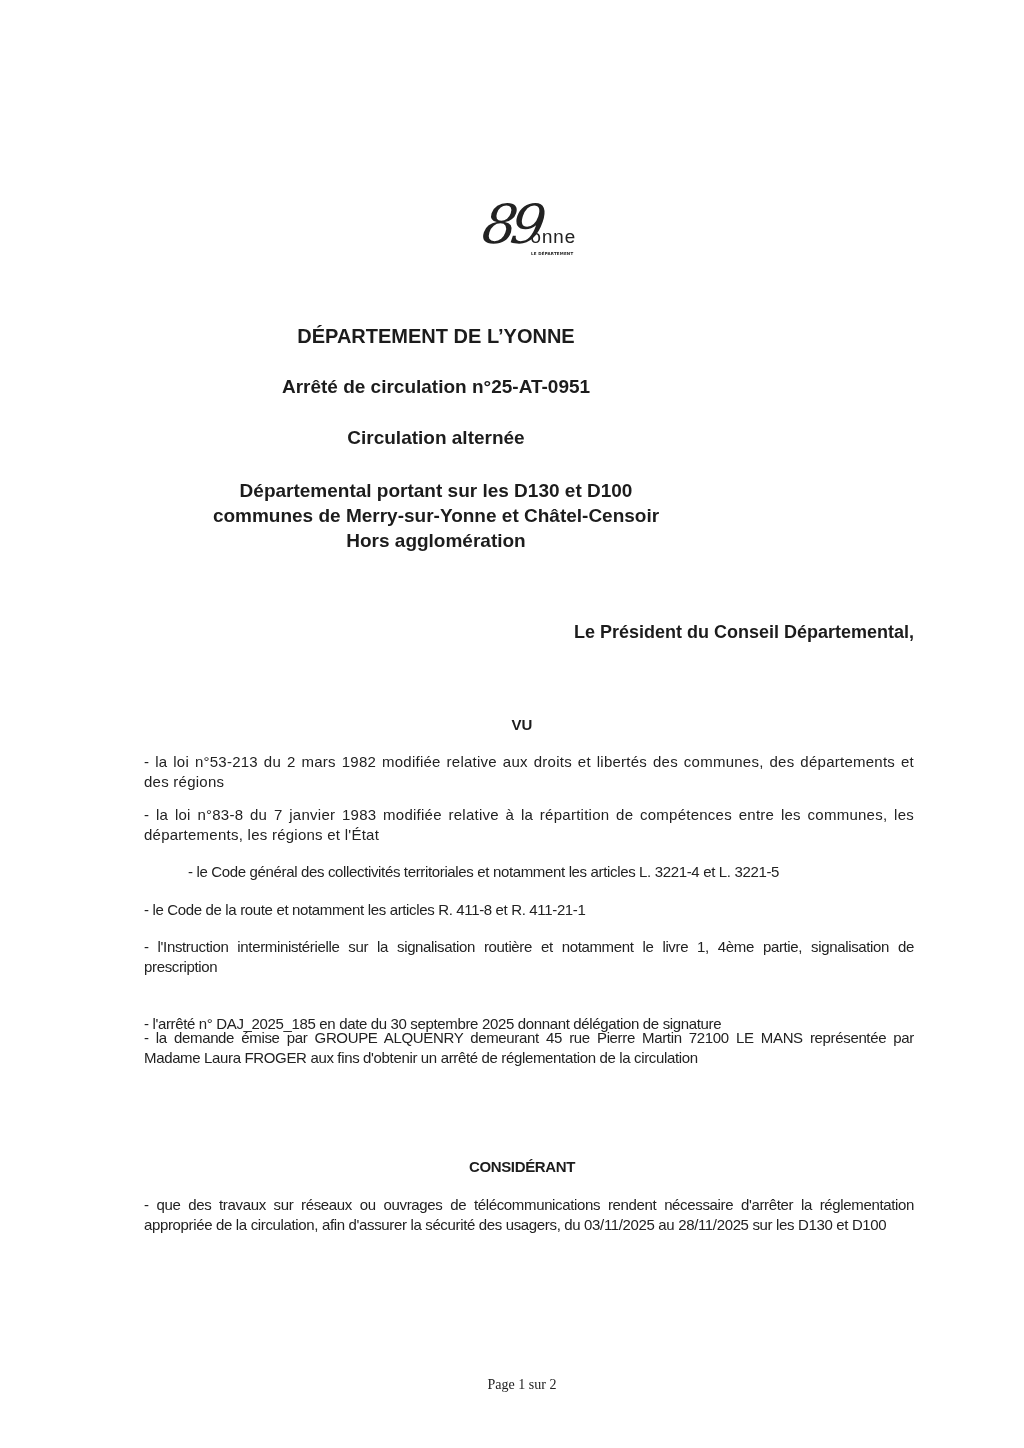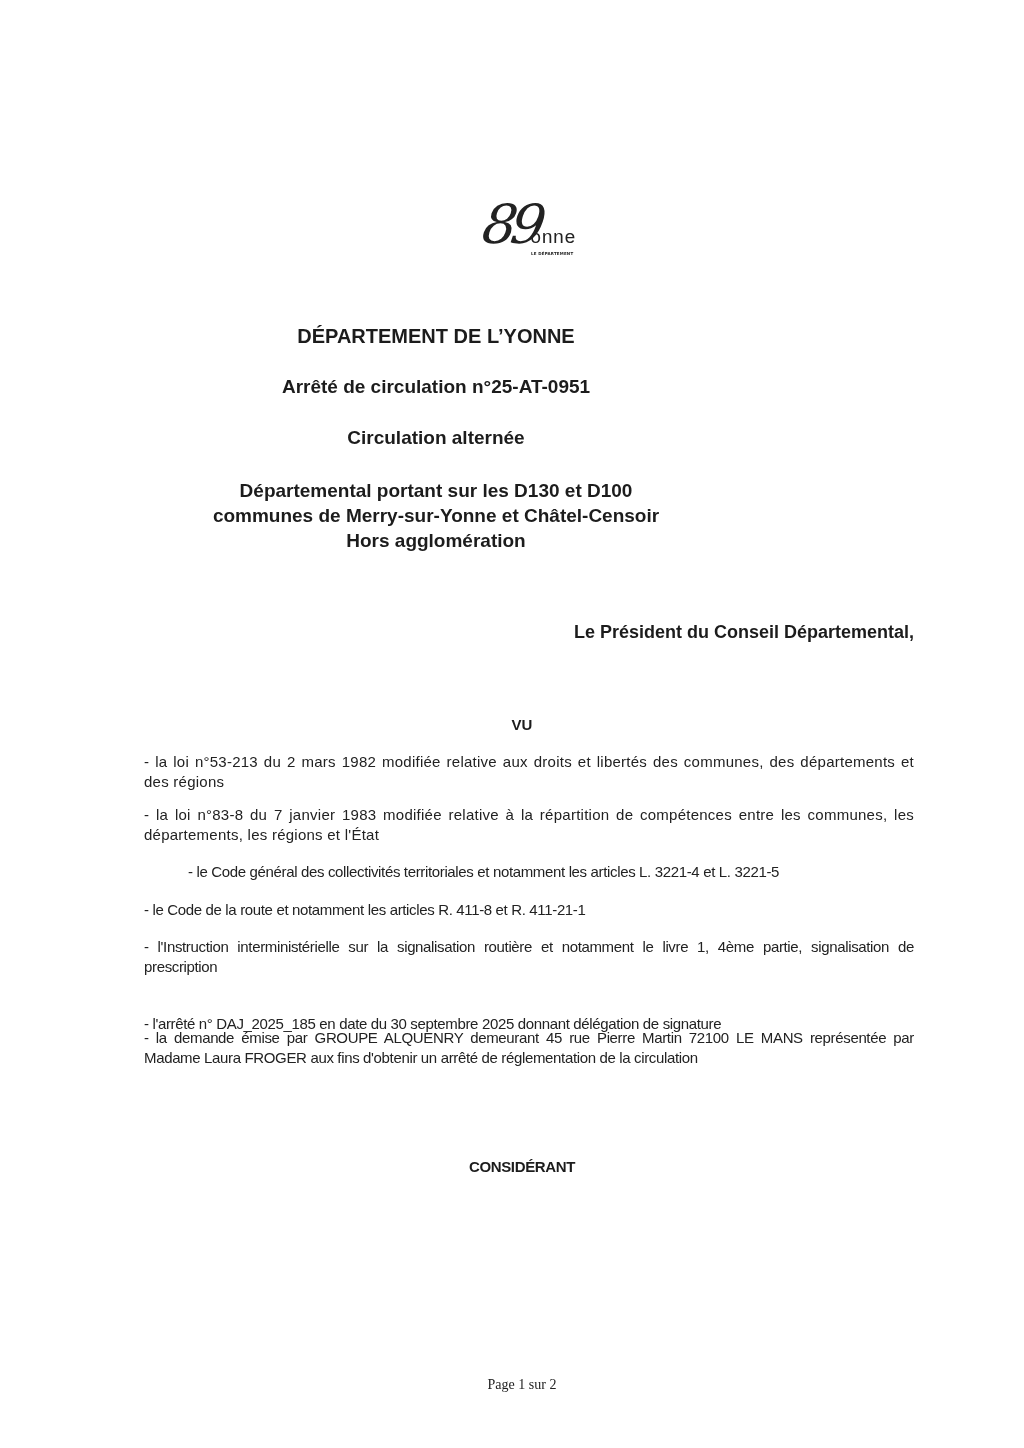--- a/index.html
+++ b/index.html
@@ -149,15 +149,16 @@
 
   <div class="para p1">- la loi n°53-213 du 2 mars 1982 modifiée relative aux droits et libertés des communes, des départements et des régions</div>
   <div class="para p2">- la loi n°83-8 du 7 janvier 1983 modifiée relative à la répartition de compétences entre les communes, les départements, les régions et l'État</div>
   <div class="para p3 narrow">- le Code général des collectivités territoriales et notamment les articles L. 3221-4 et L. 3221-5</div>
   <div class="para p4 narrow">- le Code de la route et notamment les articles R. 411-8 et R. 411-21-1</div>
   <div class="para p5 narrow">- l'Instruction interministérielle sur la signalisation routière et notamment le livre 1, 4ème partie, signalisation de prescription</div>
   <div class="para p6 narrow">- l'arrêté n° DAJ_2025_185 en date du 30 septembre 2025 donnant délégation de signature</div>
   <div class="para p7 narrow">- la demande émise par GROUPE ALQUENRY demeurant 45 rue Pierre Martin 72100 LE MANS représentée par Madame Laura FROGER aux fins d'obtenir un arrêté de réglementation de la circulation</div>
 
   <div class="section-head considerant narrow">CONSIDÉRANT</div>
+  <div class="para p8 narrow">- que des travaux sur réseaux ou ouvrages de télécommunications rendent nécessaire d'arrêter la réglementation appropriée de la circulation, afin d'assurer la sécurité des usagers, du 03/11/2025 au 28/11/2025 sur les D130 et D100</div>
 
   <div class="footer">Page 1 sur 2</div>
 </div>
 
 </body></html>

